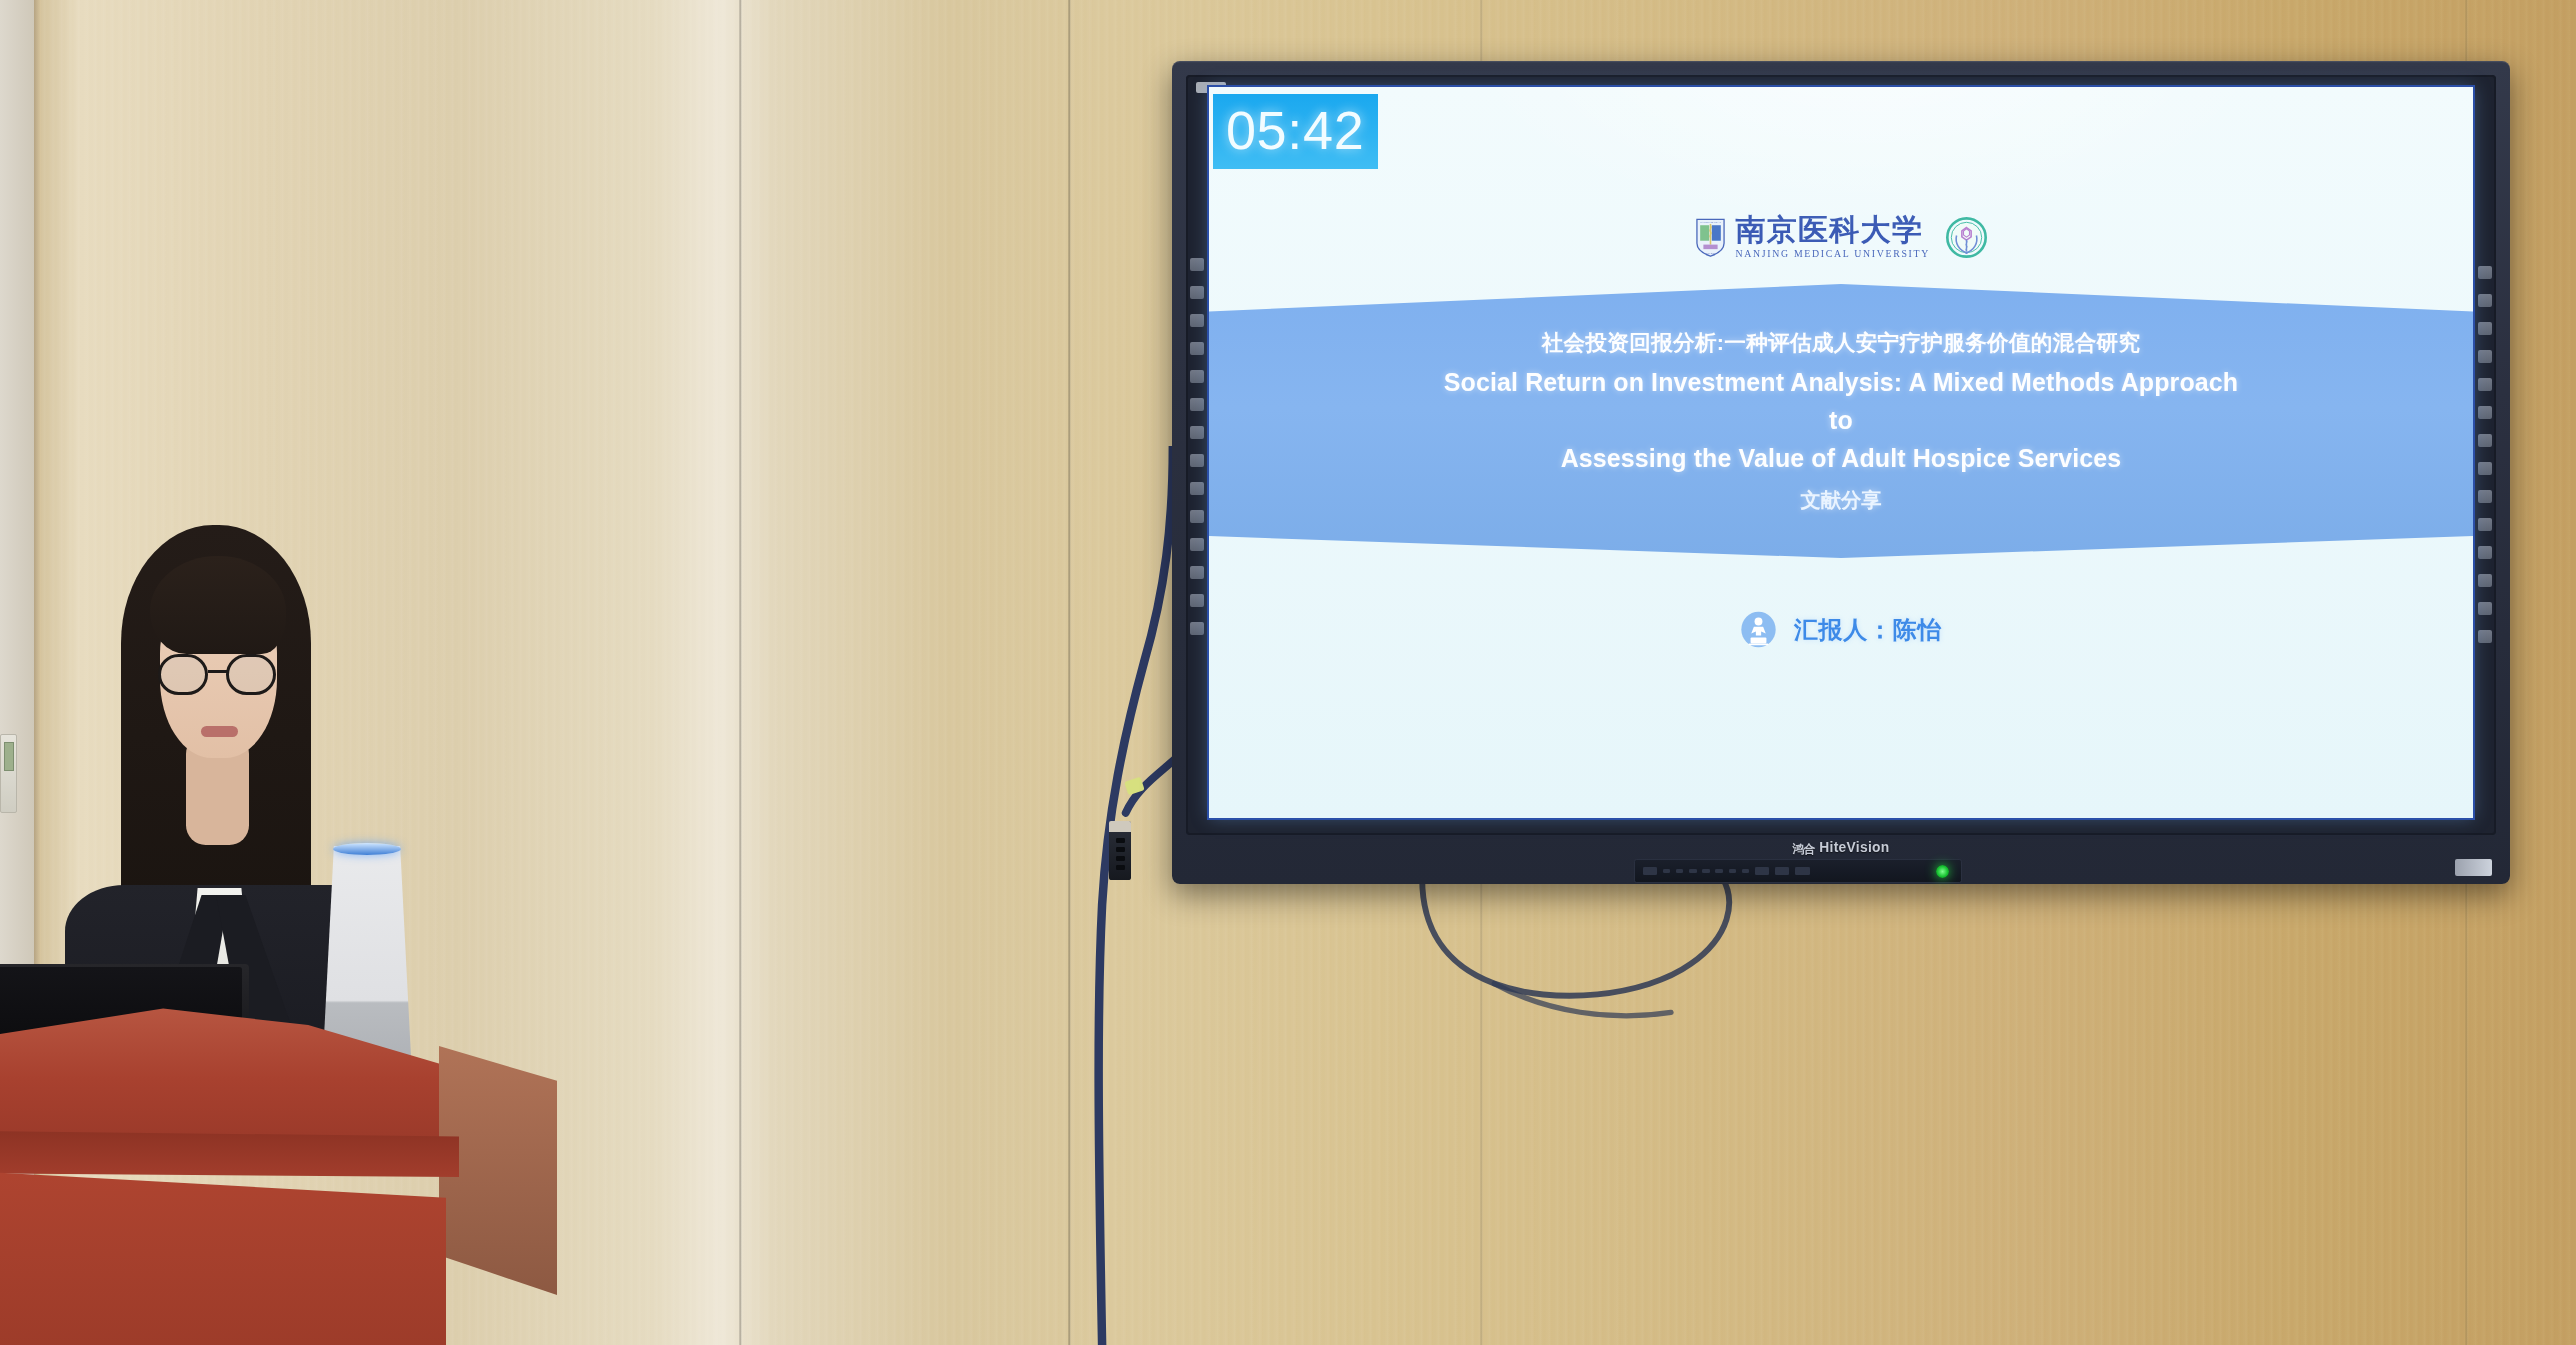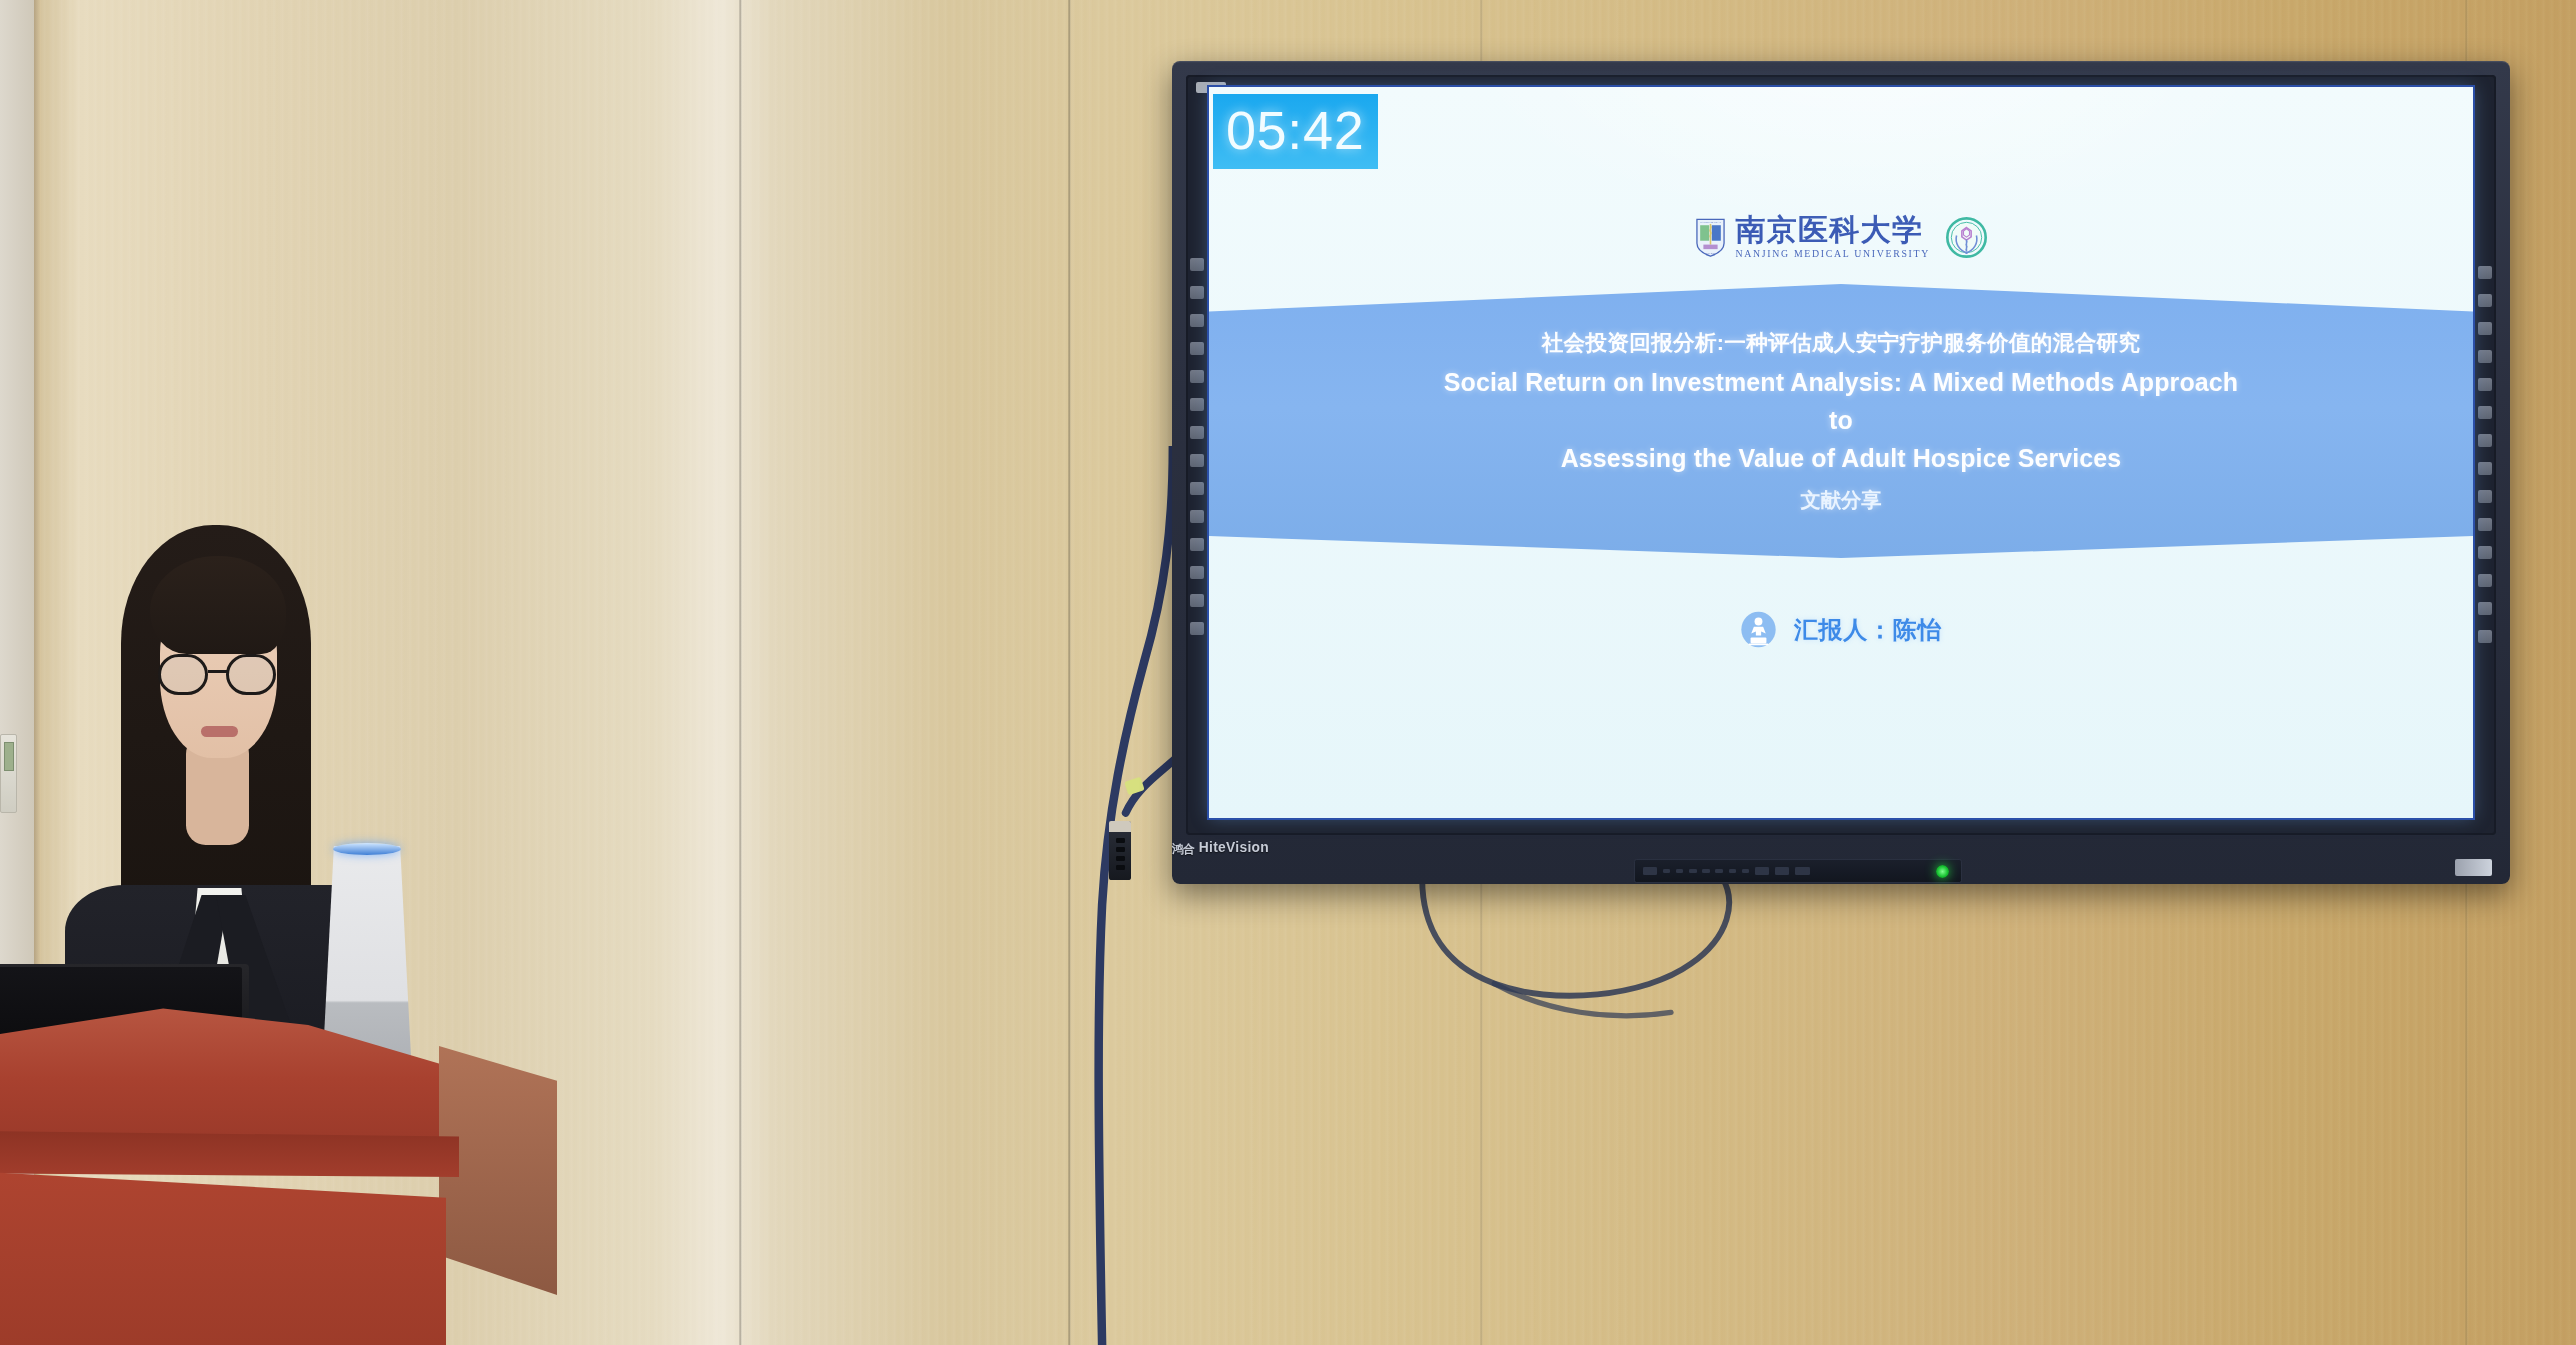--- a/index.html
+++ b/index.html
@@ -223,21 +223,21 @@
   #side-btns-left  { left:17.7px;  top:197px; }
   #side-btns-right { right:17.7px; top:205px; }
   .side-btn {
     width:14.4px; height:13px;
     background:linear-gradient(180deg,#8e95a3,#737a88);
     border-radius:2px; opacity:0.75;
   }
   
   #brand {
     position:absolute; left:0; right:0; bottom:26px;
-    color:#c6cbd6;
+    text-align:center; color:#c6cbd6;
     font-size:13.8px; letter-spacing:0.3px; font-weight:bold;
     text-shadow:0 0.7px 1.3px rgba(0,0,0,0.6);
   }
   #brand .mark {
     display:inline-block; margin-right:4.6px; vertical-align:-1.3px;
     font-size:11.8px; letter-spacing:-0.7px;
   }
   #ctrl-strip {
     position:absolute; left:462px; bottom:1.3px; width:328px; height:23.6px;
     background:linear-gradient(180deg,#1a1f2b,#12161f);

